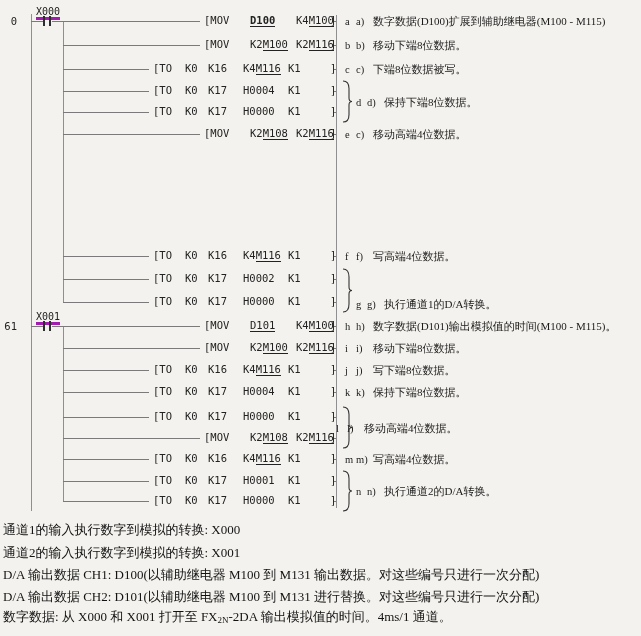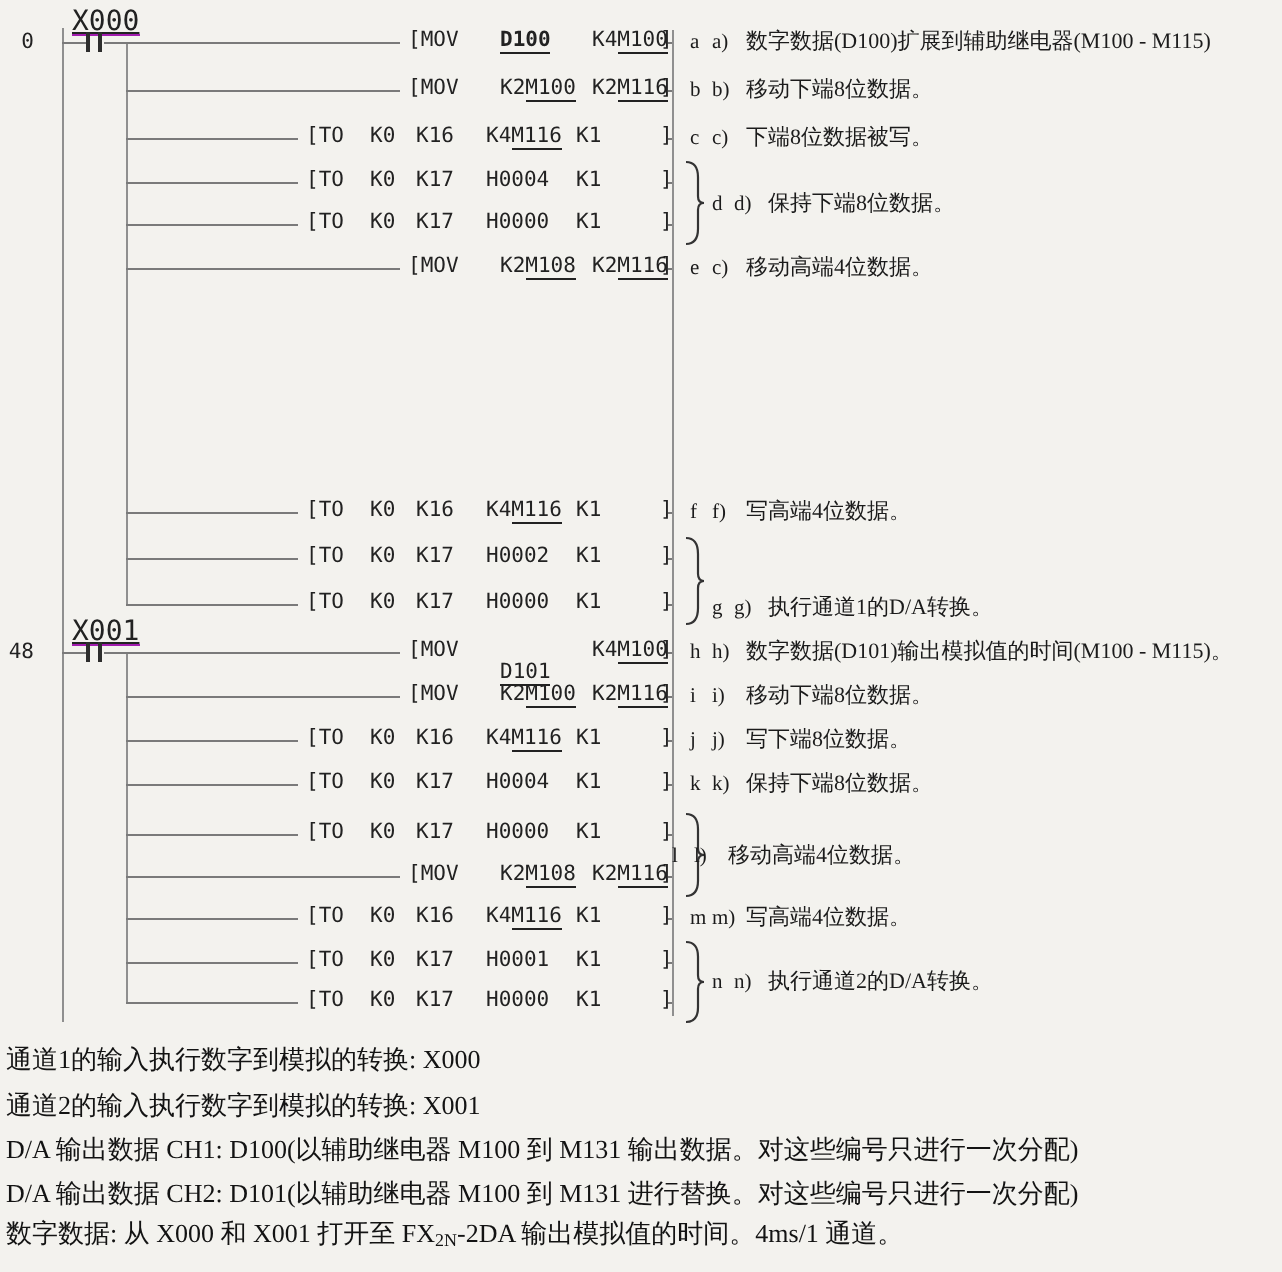--- a/index.html
+++ b/index.html
@@ -22,23 +22,22 @@
   }
   .u{border-bottom:1px solid #222;}
   .step{
     position:absolute;left:1px;width:16px;text-align:right;
     font-family:"DejaVu Sans Mono","Liberation Mono",monospace;
     font-size:10.5px;line-height:13px;color:#222;
   }
   .c-label{
     position:absolute;
     font-family:"DejaVu Sans Mono","Liberation Mono",monospace;
-    font-size:14px;line-height:11px;color:#222;
-    border-bottom:1px solid #a21caf;
-    text-decoration:underline;
+    font-size:10px;line-height:11px;color:#222;
+    border-bottom:3px solid #a21caf;
   }
   .c-bar{position:absolute;width:2px;height:10px;background:#2d2d2d;}
   .ann{
     position:absolute;
     font-size:11px;line-height:14px;color:#1b1b1b;
     white-space:nowrap;
   }
   .ann .ltr{display:inline-block;width:11px;font-size:10.5px;}
   .ann .ref{display:inline-block;width:17px;font-size:10.5px;}
   .brace{position:absolute;}
@@ -60,21 +59,21 @@
     <div class="vline" style="left:336px;top:15px;height:493px;"></div>
     <div class="vline" style="left:63px;top:21px;height:281px;"></div>
     <div class="vline" style="left:63px;top:326px;height:175px;"></div>
 
     <div class="step" style="top:15px;">0</div>
     <div class="c-label" style="left:36px;top:6px;">X000</div>
     <div class="wire" style="left:31px;top:21px;width:12px;"></div>
     <div class="c-bar" style="left:43px;top:16px;"></div>
     <div class="c-bar" style="left:49px;top:16px;"></div>
 
-    <div class="step" style="top:320px;">48</div>
+    <div class="step" style="top:320px;">61</div>
     <div class="c-label" style="left:36px;top:311px;">X001</div>
     <div class="wire" style="left:31px;top:326px;width:12px;"></div>
     <div class="c-bar" style="left:43px;top:321px;"></div>
     <div class="c-bar" style="left:49px;top:321px;"></div>
 
     <div id="rungs">
         <div class="wire" style="left: 52px; top: 21px; width: 148px;"></div>
         <div class="cell" style="left: 204px; top: 14px;">[MOV</div>
         <div class="cell" style="left: 250px; top: 14px; font-weight: bold;"><span class="u">D100</span></div>
         <div class="cell" style="left: 296px; top: 14px;">K4<span class="u">M100</span></div>
@@ -135,21 +134,21 @@
         <div class="wire" style="left: 63px; top: 302px; width: 86px;"></div>
         <div class="cell" style="left: 153px; top: 295px;">[TO</div>
         <div class="cell" style="left: 185px; top: 295px;">K0</div>
         <div class="cell" style="left: 208px; top: 295px;">K17</div>
         <div class="cell" style="left: 243px; top: 295px;">H0000</div>
         <div class="cell" style="left: 288px; top: 295px;">K1</div>
         <div class="cell" style="left: 330px; top: 295px;">]</div>
         <div class="wire" style="left: 334px; top: 302px; width: 2px;"></div>
         <div class="wire" style="left: 52px; top: 326px; width: 148px;"></div>
         <div class="cell" style="left: 204px; top: 319px;">[MOV</div>
-        <div class="cell" style="left: 250px; top: 330px;"><span class="u">D101</span></div>
+        <div class="cell" style="left: 250px; top: 319px;"><span class="u">D101</span></div>
         <div class="cell" style="left: 296px; top: 319px;">K4<span class="u">M100</span></div>
         <div class="cell" style="left: 330px; top: 319px;">]</div>
         <div class="wire" style="left: 334px; top: 326px; width: 2px;"></div>
         <div class="wire" style="left: 63px; top: 348px; width: 137px;"></div>
         <div class="cell" style="left: 204px; top: 341px;">[MOV</div>
         <div class="cell" style="left: 250px; top: 341px;">K2<span class="u">M100</span></div>
         <div class="cell" style="left: 296px; top: 341px;">K2<span class="u">M116</span></div>
         <div class="cell" style="left: 330px; top: 341px;">]</div>
         <div class="wire" style="left: 334px; top: 348px; width: 2px;"></div>
         <div class="wire" style="left: 63px; top: 370px; width: 86px;"></div>

